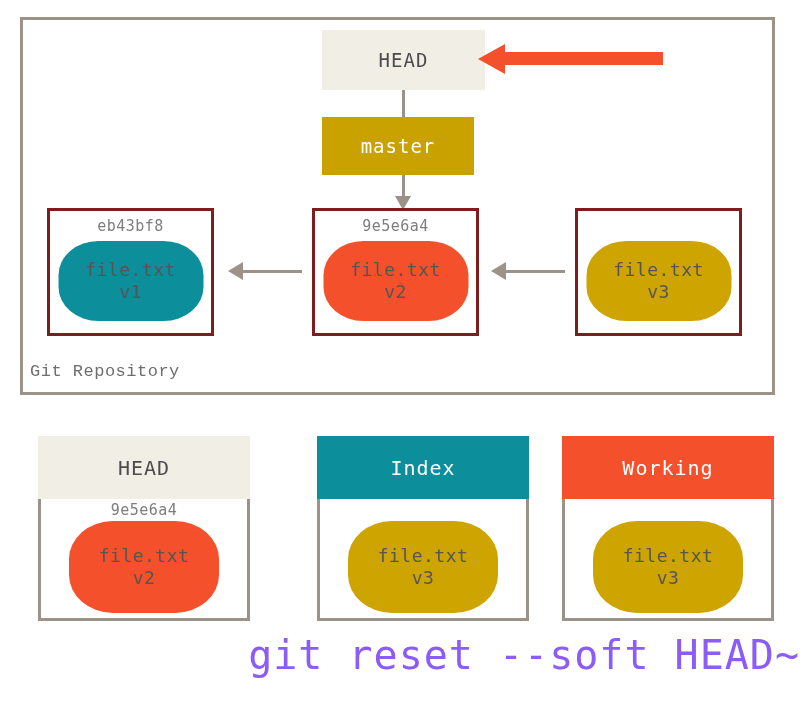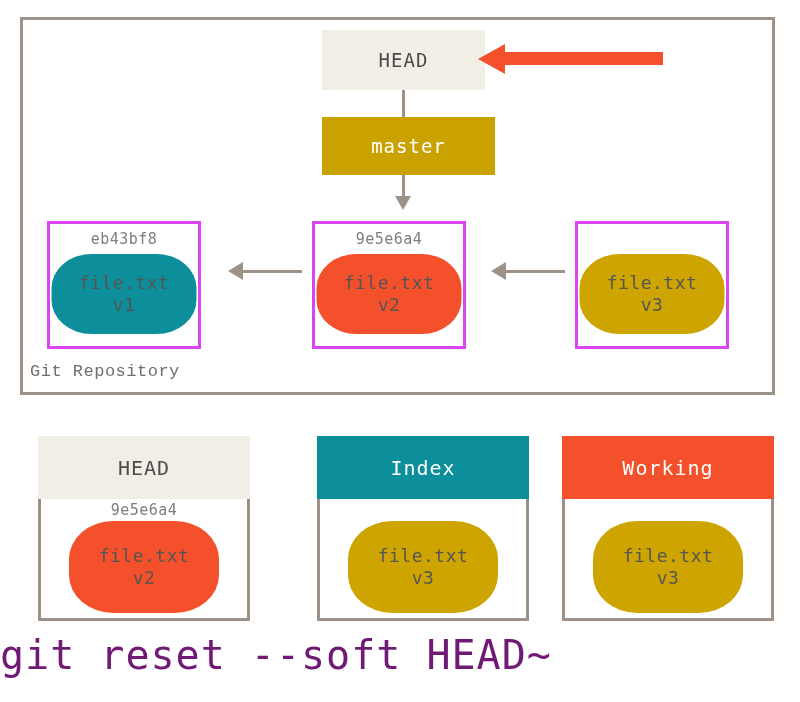--- a/index.html
+++ b/index.html
@@ -53,21 +53,21 @@
     left: 322px;
     top: 30px;
     width: 163px;
     height: 60px;
     background: #f0eee5;
     color: #4c4c4c;
   }
   #master-ref {
     left: 322px;
     top: 117px;
-    width: 173px;
+    width: 152px;
     height: 58px;
     background: #c9a200;
     color: #ffffff;
   }
 
   
   #head-master-line {
     position: absolute;
     left: 402px;
     top: 90px;
@@ -91,26 +91,25 @@
     width: 0;
     height: 0;
     border-left: 8px solid transparent;
     border-right: 8px solid transparent;
     border-top: 14px solid #9d9288;
   }
 
   
   .commit-cell {
     position: absolute;
-    border: 3px solid #d946ef;
+    border: 3px solid #7f1d1d;
     box-sizing: border-box;
     top: 208px;
-    width: 154px;
+    width: 167px;
     height: 128px;
-    margin-top: 13px;
   }
   #commit-cell-0 { left: 47px; }
   #commit-cell-1 { left: 312px; }
   #commit-cell-2 { left: 575px; }
 
   .commit-hash {
     position: absolute;
     top: 6px;
     left: 0;
     right: 0;
@@ -242,24 +241,24 @@
     color: #555555;
     letter-spacing: 0.5px;
   }
 
   
   #command-caption {
     position: absolute;
     left: 0;
     right: 0;
     top: 632px;
-    text-align: left;
+    text-align: right;
     font-size: 40px;
     letter-spacing: 1px;
-    color: #701a75;
+    color: #8b5cf6;
     white-space: nowrap;
   }
 </style>
 </head>
 <body>
 
 <div id="canvas">
 
   <div id="repo-frame"></div>
   <div id="repo-label">Git Repository</div>

